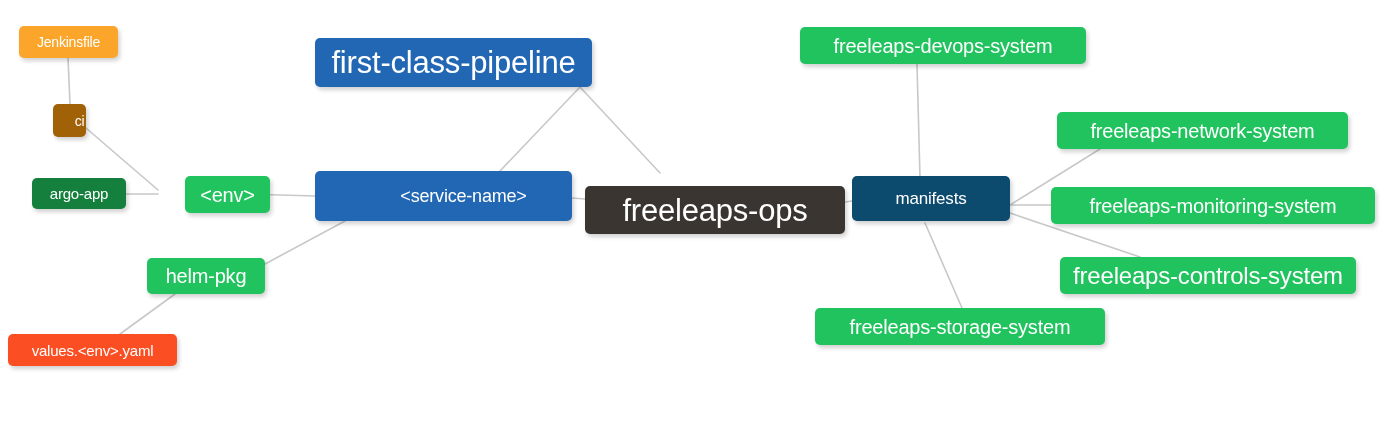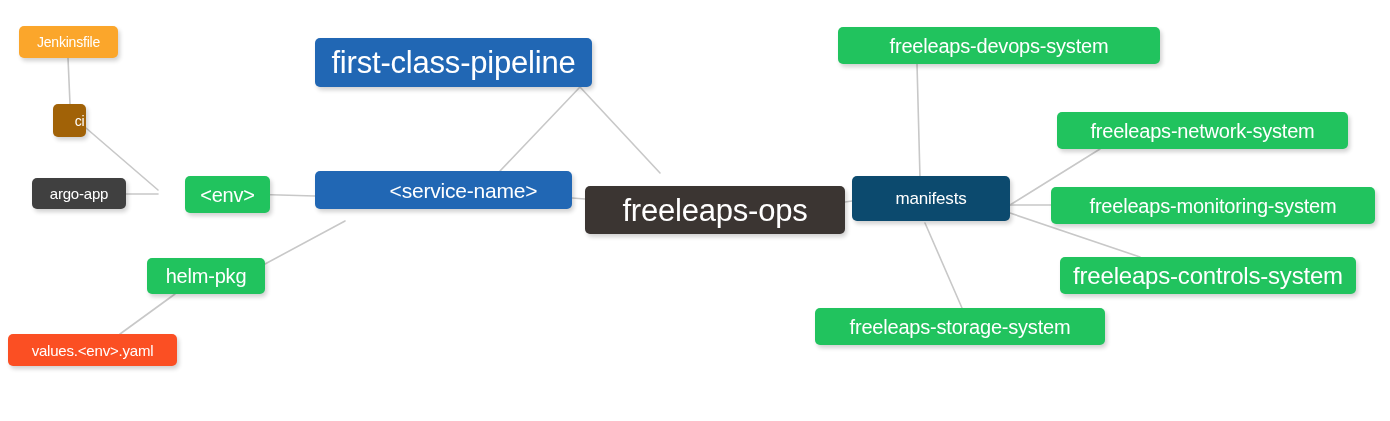--- a/index.html
+++ b/index.html
@@ -66,45 +66,45 @@
       <line x1="1010" y1="213" x2="1140" y2="257" stroke="#c8c8c8" stroke-width="1.6" stroke-linecap="round"></line>
       <line x1="925" y1="223" x2="962" y2="308" stroke="#c8c8c8" stroke-width="1.6" stroke-linecap="round"></line>
     </svg>
   <div id="node-layer">
       <div class="node" style="left: 19px; top: 26px; width: 99px; height: 32px; background: rgb(251, 166, 43); font-size: 14px;">
         <span class="node-label">Jenkinsfile</span>
       </div>
       <div class="node" style="left: 53px; top: 104px; width: 33px; height: 33px; background: #a16207; font-size: 14px; padding-left: 20px;">
         <span class="node-label">ci</span>
       </div>
-      <div class="node" style="left: 32px; top: 178px; width: 94px; height: 31px; background: #404040; font-size: 15px;">
+      <div class="node" style="left: 32px; top: 178px; width: 94px; height: 31px; background: #15803d; font-size: 15px;">
         <span class="node-label">argo-app</span>
       </div>
       <div class="node" style="left: 158px; top: 176px; width: 85px; height: 37px; background: rgb(33, 195, 94); font-size: 20px; margin-left: 27px;">
         <span class="node-label">&lt;env&gt;</span>
       </div>
       <div class="node" style="left: 147px; top: 258px; width: 118px; height: 36px; background: rgb(33, 195, 94); font-size: 20px;">
         <span class="node-label">helm-pkg</span>
       </div>
       <div class="node" style="left: 8px; top: 334px; width: 169px; height: 32px; background: rgb(251, 79, 35); font-size: 15px;">
         <span class="node-label">values.&lt;env&gt;.yaml</span>
       </div>
       <div class="node" style="left: 315px; top: 38px; width: 277px; height: 49px; background: rgb(33, 103, 180); font-size: 31px;">
         <span class="node-label">first-class-pipeline</span>
       </div>
-      <div class="node" style="left: 315px; top: 171px; width: 257px; height: 38px; background: rgb(33, 103, 180); font-size: 21px; padding-left: 40px;">
+      <div class="node" style="left: 315px; top: 171px; width: 257px; height: 50px; background: rgb(33, 103, 180); font-size: 18px; padding-left: 40px;">
         <span class="node-label">&lt;service-name&gt;</span>
       </div>
       <div class="node" style="left: 585px; top: 186px; width: 260px; height: 48px; background: rgb(59, 53, 50); font-size: 31px;">
         <span class="node-label">freeleaps-ops</span>
       </div>
       <div class="node" style="left: 852px; top: 176px; width: 158px; height: 45px; background: #0c4a6e; font-size: 17px;">
         <span class="node-label">manifests</span>
       </div>
-      <div class="node" style="left: 800px; top: 27px; width: 322px; height: 37px; background: rgb(33, 195, 94); font-size: 20px; margin-left: 38px;">
+      <div class="node" style="left: 800px; top: 27px; width: 286px; height: 37px; background: rgb(33, 195, 94); font-size: 20px;">
         <span class="node-label">freeleaps-devops-system</span>
       </div>
       <div class="node" style="left: 1057px; top: 112px; width: 291px; height: 37px; background: rgb(33, 195, 94); font-size: 20px;">
         <span class="node-label">freeleaps-network-system</span>
       </div>
       <div class="node" style="left: 1051px; top: 187px; width: 324px; height: 37px; background: rgb(33, 195, 94); font-size: 20px;">
         <span class="node-label">freeleaps-monitoring-system</span>
       </div>
       <div class="node" style="left: 1060px; top: 257px; width: 296px; height: 37px; background: rgb(33, 195, 94); font-size: 24px;">
         <span class="node-label">freeleaps-controls-system</span>

